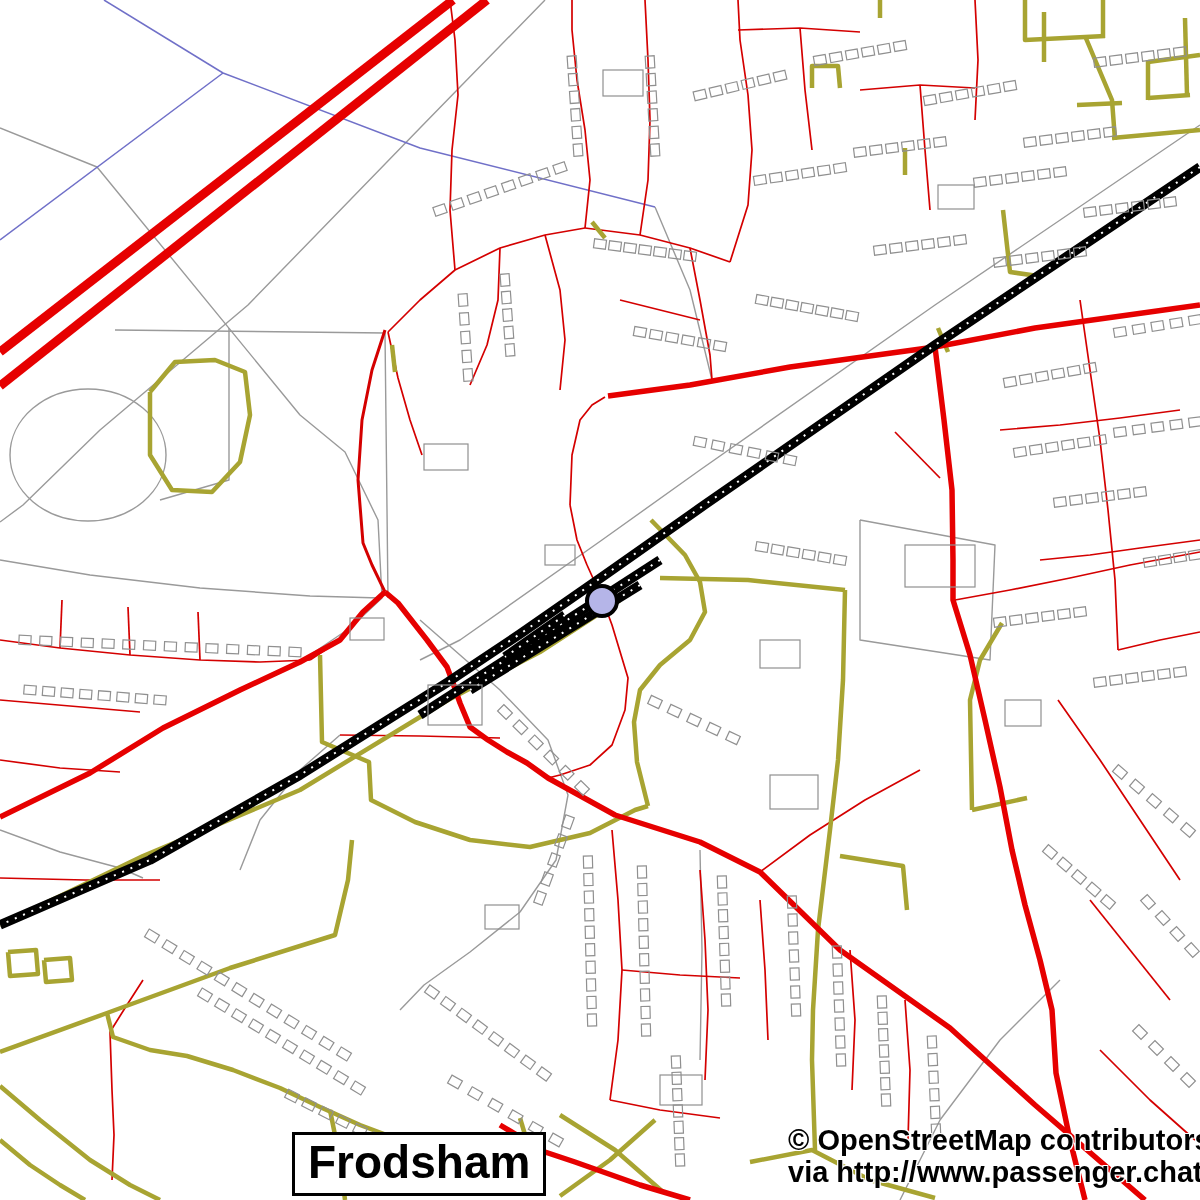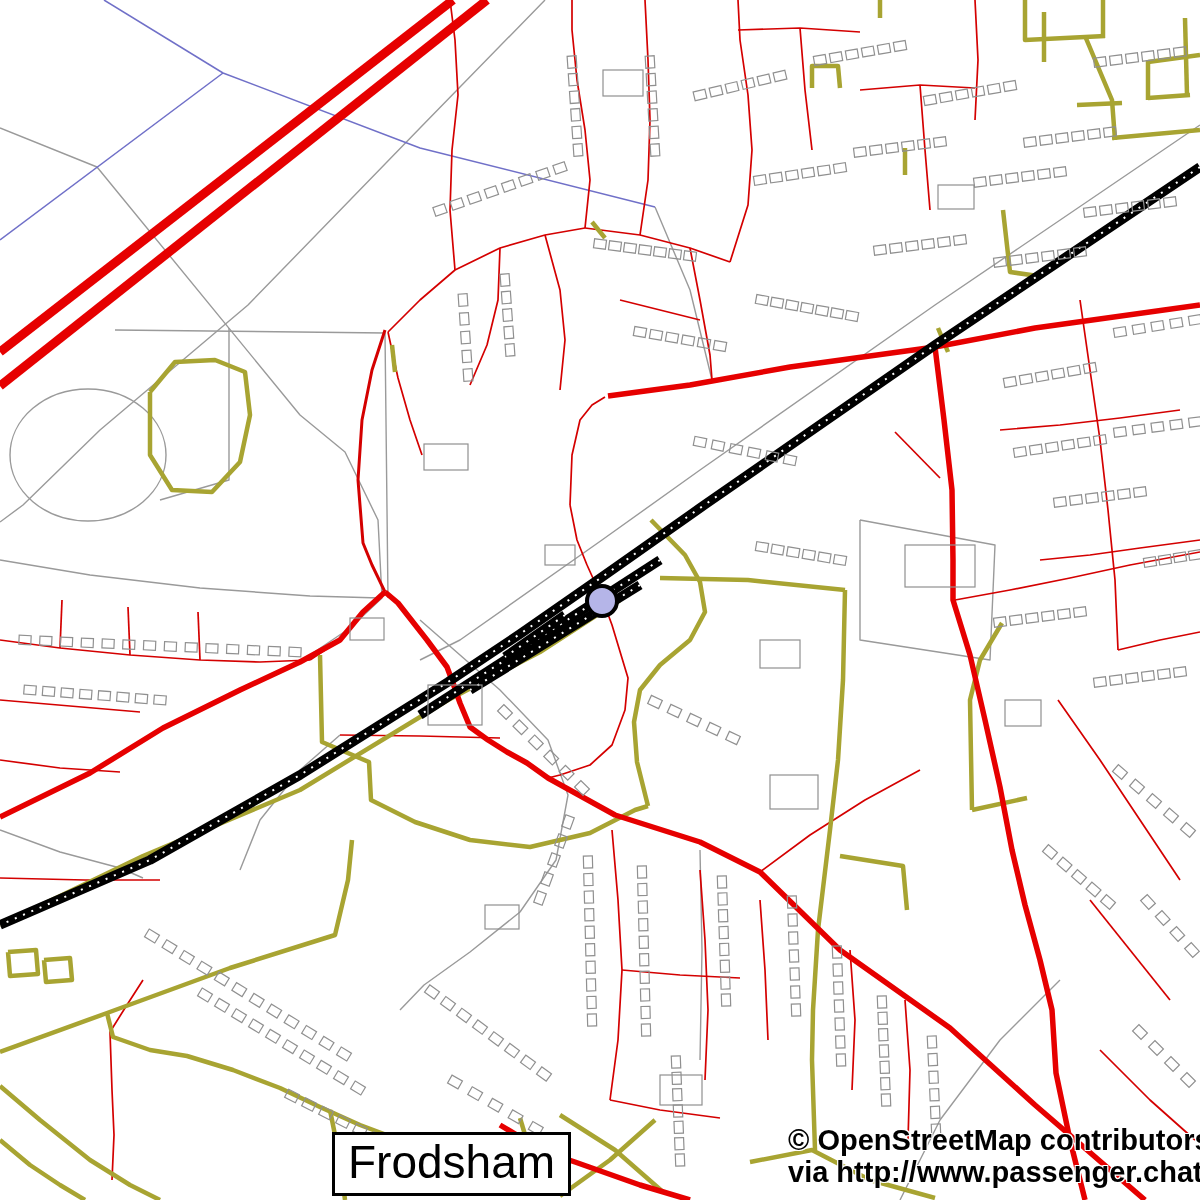--- a/index.html
+++ b/index.html
@@ -1,21 +1,21 @@
 <!DOCTYPE html>
 <html><head>
 <meta charset="utf-8">
 <style>
   html,body{margin:0;padding:0;background:#fff;}
   .viewport{position:relative;width:1200px;height:1200px;overflow:hidden;background:#fff;
             font-family:"Liberation Sans",sans-serif;}
   svg{position:absolute;left:0;top:0;}
   .place-label{position:absolute;left:292px;top:1132px;background:#ffffff;border:3px solid #000;
-               padding:1px 13px 5px 13px;font-weight:normal;font-size:46px;line-height:52px;color:#000;
-               white-space:nowrap;margin-left:40px;}
+               padding:1px 13px 5px 13px;font-weight:bold;font-size:46px;line-height:52px;color:#000;
+               white-space:nowrap;}
   .attribution{position:absolute;left:788px;top:1124px;font-weight:bold;font-size:29px;line-height:32px;
                color:#000;white-space:nowrap;
                text-shadow:1px 1px 0 #fff,-1px -1px 0 #fff,1px -1px 0 #fff,-1px 1px 0 #fff;}
 </style>
 </head>
 <body>
 
 <div class="viewport">
   <svg id="map" width="1200" height="1200" viewBox="0 0 1200 1200">
       <rect x="0" y="0" width="1200" height="1200" fill="#ffffff"></rect>

